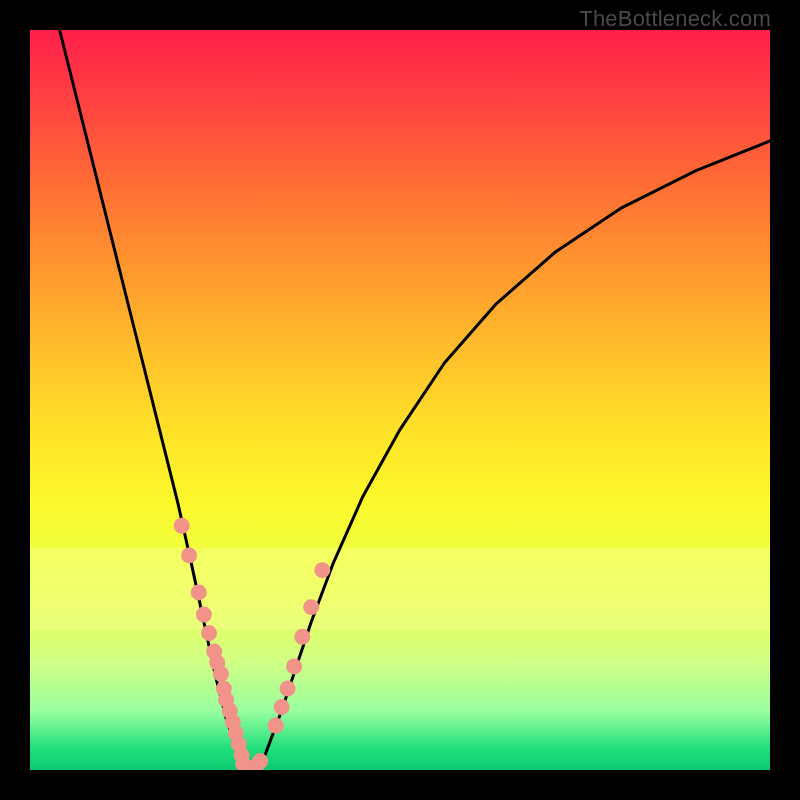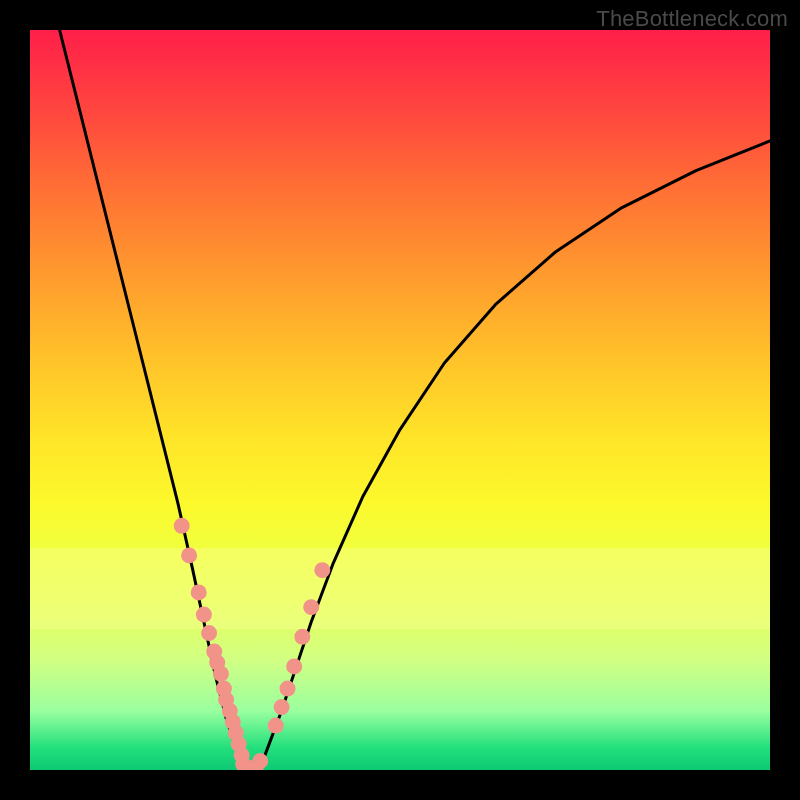--- a/index.html
+++ b/index.html
@@ -41,21 +41,21 @@
   
   .band {
     position: absolute;
     left: 0;
     width: 100%;
     background: rgba(255,255,160,0.35);
   }
   .watermark {
     position: absolute;
     top: 6px;
-    right: 12px;
+    right: 29px;
     color: #4a4a4a;
     font-size: 22px;
     letter-spacing: 0.2px;
     user-select: none;
   }
   svg.curves {
     position: absolute;
     top: 0;
     left: 0;
   }

